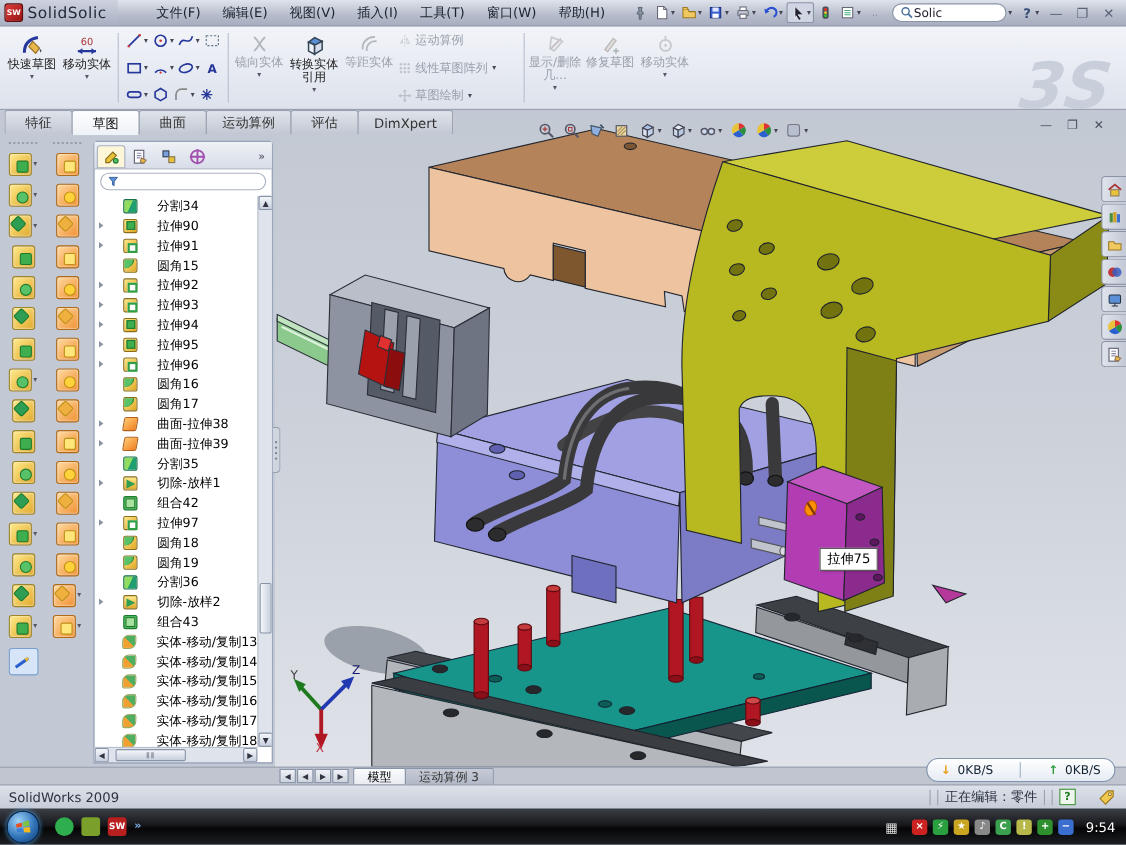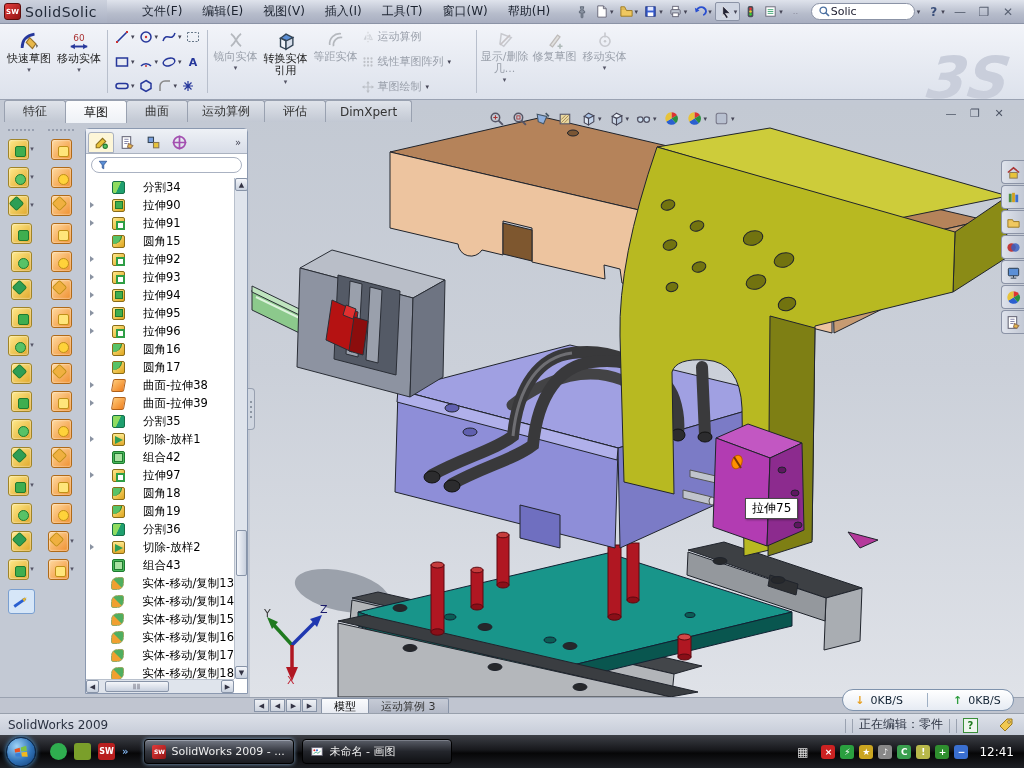--- a/index.html
+++ b/index.html
@@ -108,21 +108,21 @@
   #splitter i{width:2px;height:2px;background:#77808f;border-radius:50%}
   
   #modeltabs{left:0;top:697px;width:1024px;height:16px;background:#c0c5d0;border-top:1px solid #9aa2b0;display:flex;align-items:flex-end;z-index:20}
   #mtnav{display:flex;gap:1px;margin:0 4px 1px 254px}
   .mtn{width:15px;height:13px;background:linear-gradient(180deg,#f0f2f6,#cdd3de);border:1px solid #8894a8;font-size:7px;color:#334;display:flex;align-items:center;justify-content:center}
   .mtab{padding:0 12px;height:15px;font-size:11px;display:flex;align-items:center;border:1px solid #8894a8;border-bottom:none;background:linear-gradient(180deg,#c6cbd6,#b2b8c6);color:#333;border-radius:2px 2px 0 0;margin-right:-1px}
   .mtab.active{background:linear-gradient(180deg,#fafbfd,#e8ebf2);color:#000}
   
   #statusbar{left:0;top:713px;width:1024px;height:22px;background:linear-gradient(180deg,#dde1e9,#c6ccd8);border-top:1px solid #98a0ac;display:flex;align-items:center;font-size:12px;color:#2a3140;z-index:20}
   #sbleft{padding-left:8px}
-  #sbright{margin-left:auto;display:flex;align-items:flex-end;gap:6px;padding-right:10px}
+  #sbright{margin-left:auto;display:flex;align-items:center;gap:6px;padding-right:10px}
   .sbsep{width:1px;height:14px;background:#9aa2b0}
   #helpbadge{width:15px;height:15px;background:#eef6ee;border:1px solid #3a8f3a;color:#1f7a1f;font-size:10px;font-weight:bold;display:flex;align-items:center;justify-content:center}
   
   #netwidget{left:842px;top:689px;width:172px;height:22px;background:linear-gradient(180deg,#ffffff,#e6ebf3);border:1px solid #7f93ad;border-radius:11px;display:flex;align-items:center;justify-content:space-around;font-size:11px;color:#123;z-index:45}
   #netwidget .half{display:flex;align-items:center;gap:6px}
   #netwidget .div{width:1px;height:14px;background:#9fb0c4}
   .dn{color:#e8a020;font-weight:bold}.up{color:#2f9e3f;font-weight:bold}
   
   #taskbar{left:0;top:735px;width:1024px;height:33px;background:linear-gradient(180deg,#3c3f46 0%,#17181c 45%,#060607 55%,#1d1f24 100%);display:flex;align-items:center;z-index:50}
   #startorb{width:30px;height:30px;border-radius:50%;margin:0 6px;background:radial-gradient(circle at 35% 30%,#9fd4f8,#2f72b8 55%,#123a6e);border:1px solid #0a2a50;display:flex;align-items:center;justify-content:center;box-shadow:0 0 5px #4f9fe0}
@@ -1107,44 +1107,27 @@
           <path d="M8.3,8.6H14v5L8.3,12.7z" fill="#f2b81e"></path>
         </g>
       </svg>
   </div>
   <div id="quicklaunch">
       <div class="ql" style="background: rgb(47, 174, 79); border-radius: 50%;"></div>
       <div class="ql" style="background: rgb(122, 159, 42);"></div>
       <div class="ql" style="background: rgb(184, 31, 31);">SW</div>
       <span class="chev">»</span>
     </div>
-  <div id="taskwins" style="display:flex">
-      <div class="taskwin active">
-        <span><span style="display:inline-flex;width:14px;height:14px;border-radius:2px;background:linear-gradient(135deg,#e23b3b,#941414);color:#fff;font-size:6px;font-weight:bold;align-items:center;justify-content:center">SW</span></span>
-        <span>SolidWorks 2009 - ...</span>
-      </div>
-      <div class="taskwin">
-        <span>
-          <svg width="14" height="14" viewBox="0 0 16 16">
-            <rect x="2" y="3" width="12" height="9" fill="#fff" stroke="#667"></rect>
-            <circle cx="5" cy="6" r="1.2" fill="#d33"></circle>
-            <circle cx="8" cy="6" r="1.2" fill="#3a6fd0"></circle>
-            <path d="M4,10l3-2 2,1.5 3-2.5" stroke="#4a8" fill="none"></path>
-          </svg>
-        </span>
-        <span>未命名 - 画图</span>
-      </div>
-    </div>
   <div id="tray">
     <span id="kbic">▦</span>
     <span id="trayicons" style="display:flex;gap:5px">
         <span class="trayic" style="background: rgb(204, 34, 34);">×</span>
         <span class="trayic" style="background: rgb(42, 159, 63);">⚡</span>
         <span class="trayic" style="background: rgb(202, 165, 32);">★</span>
         <span class="trayic" style="background: rgb(136, 136, 136);">♪</span>
         <span class="trayic" style="background: rgb(58, 159, 79);">C</span>
         <span class="trayic" style="background: rgb(184, 184, 74);">!</span>
         <span class="trayic" style="background: rgb(47, 143, 47);">+</span>
         <span class="trayic" style="background: rgb(58, 111, 208);">−</span>
       </span>
-    <span id="clock">12:41</span>
+    <span id="clock">9:54</span>
   </div>
 </div>
 
 </body></html>

